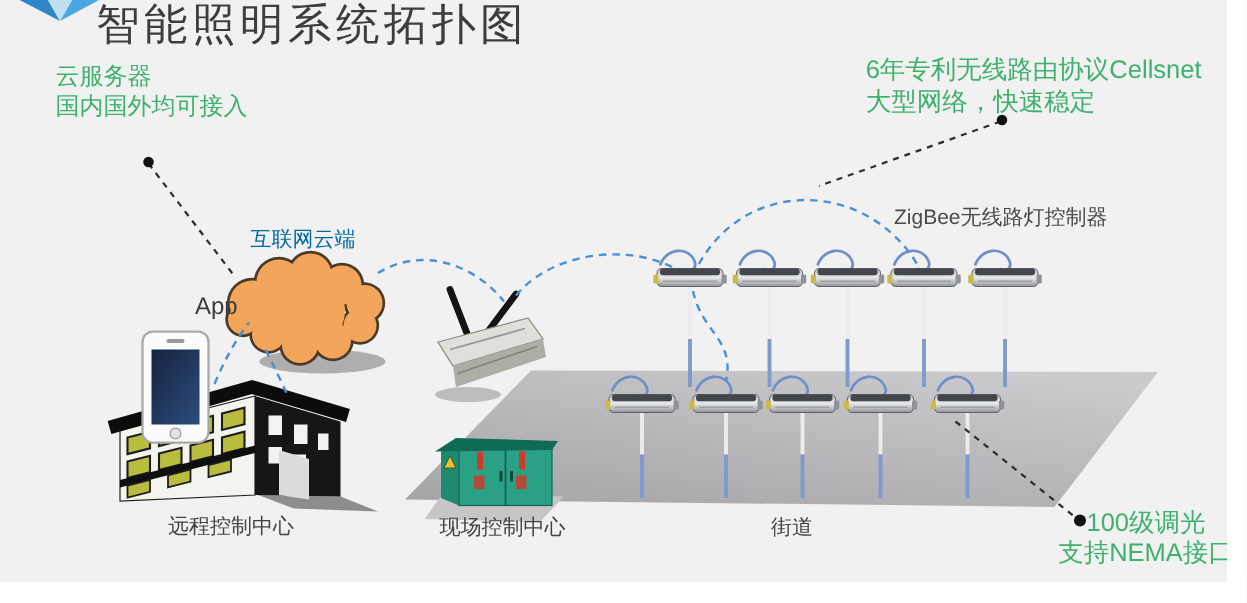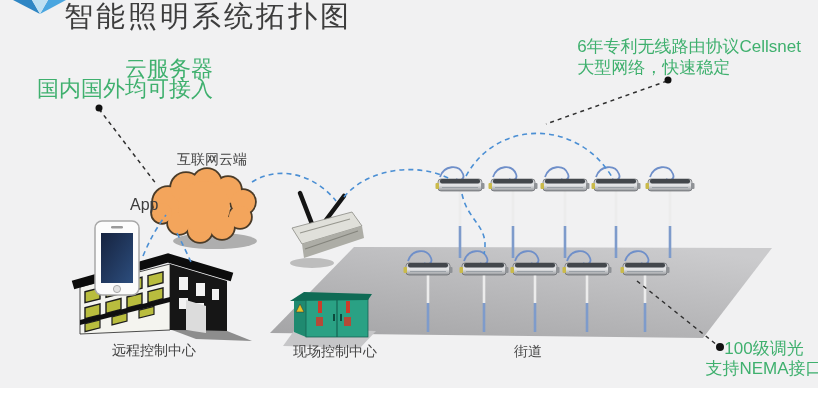--- a/index.html
+++ b/index.html
@@ -5,24 +5,24 @@
   html,body{margin:0;padding:0;background:#ffffff;}
   #stage{
     position:relative;width:831px;height:388px;overflow:hidden;
     background:#f1f1f2;
     font-family:Liberation Sans, sans-serif;
   }
   #stage svg.scene{position:absolute;left:0;top:0;}
   .lbl{position:absolute;white-space:pre-line;}
   .t-title{left:64px;top:-3px;font-size:29px;letter-spacing:3px;color:#3d3d3d;font-weight:500;}
   .green{color:#3fb06e;}
-  .c-cloudserver{left:37px;top:59px;font-size:22px;line-height:20px;text-align:right;}
+  .c-cloudserver{left:37px;top:42px;font-size:16px;line-height:20px;text-align:left;}
   .c-cellsnet{right:30px;top:36px;font-size:17px;line-height:21px;text-align:left;}
   .c-dimming{left:698px;top:339px;width:132px;font-size:17px;line-height:20px;text-align:center;}
-  .l-cloud{left:177px;top:151px;font-size:14px;color:#404040;}
+  .l-cloud{left:167px;top:151px;font-size:14px;color:#0369a1;}
   .l-app{left:94px;top:196px;font-size:16px;color:#3c3c3c;margin-left:36px;}
   .l-gprs{left:284px;top:265px;font-size:17px;color:#3a3a3a;}
   .l-remote{left:112px;top:342px;font-size:14px;color:#444444;}
   .l-onsite{left:293px;top:343px;font-size:14px;color:#444444;}
   .l-street{left:514px;top:343px;font-size:14px;color:#444444;}
   .l-zigbee{left:596px;top:136px;font-size:14px;color:#4a4a4a;}
   .right-strip{position:absolute;right:0;top:0;width:13px;height:402px;background:#ffffff;}
 </style>
 </head>
 <body>
@@ -214,15 +214,16 @@
   <div class="lbl green c-cellsnet">6年专利无线路由协议Cellsnet
 大型网络，快速稳定</div>
   <div class="lbl green c-dimming">100级调光
 支持NEMA接口</div>
 
   <div class="lbl l-cloud">互联网云端</div>
   <div class="lbl l-app">App</div>
   <div class="lbl l-remote">远程控制中心</div>
   <div class="lbl l-onsite">现场控制中心</div>
   <div class="lbl l-street">街道</div>
+  <div class="lbl l-zigbee">ZigBee无线路灯控制器</div>
 
   <div class="right-strip"></div>
 </div>
 
 </body></html>

